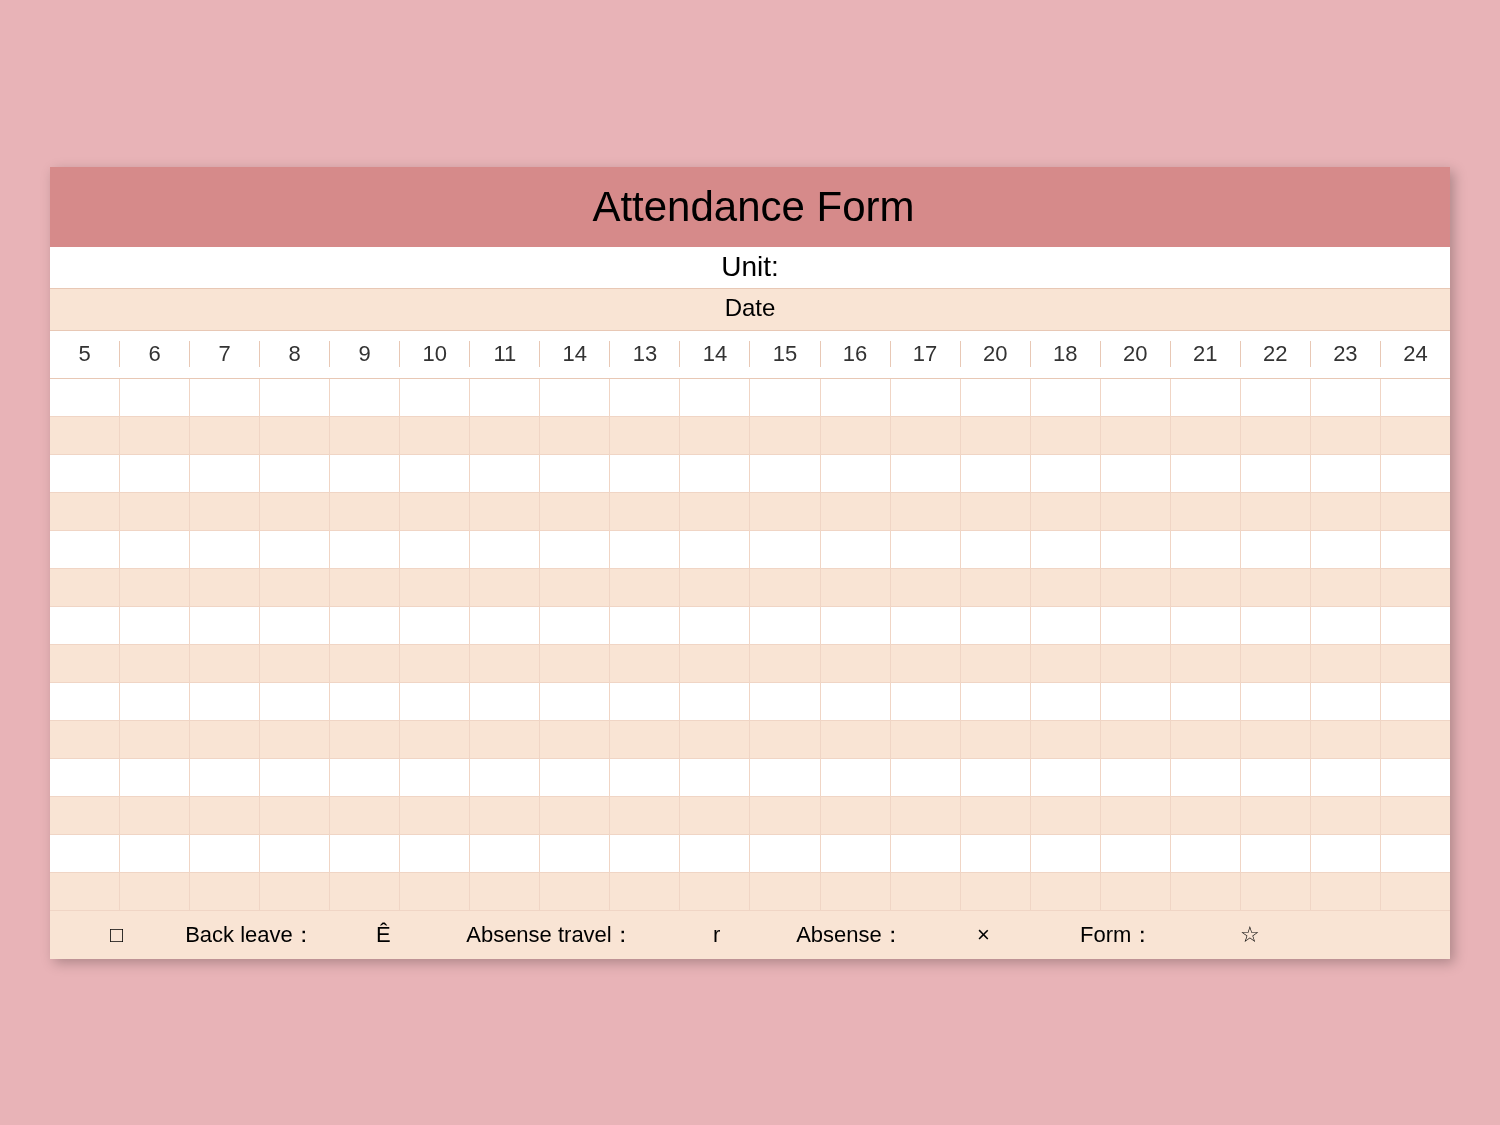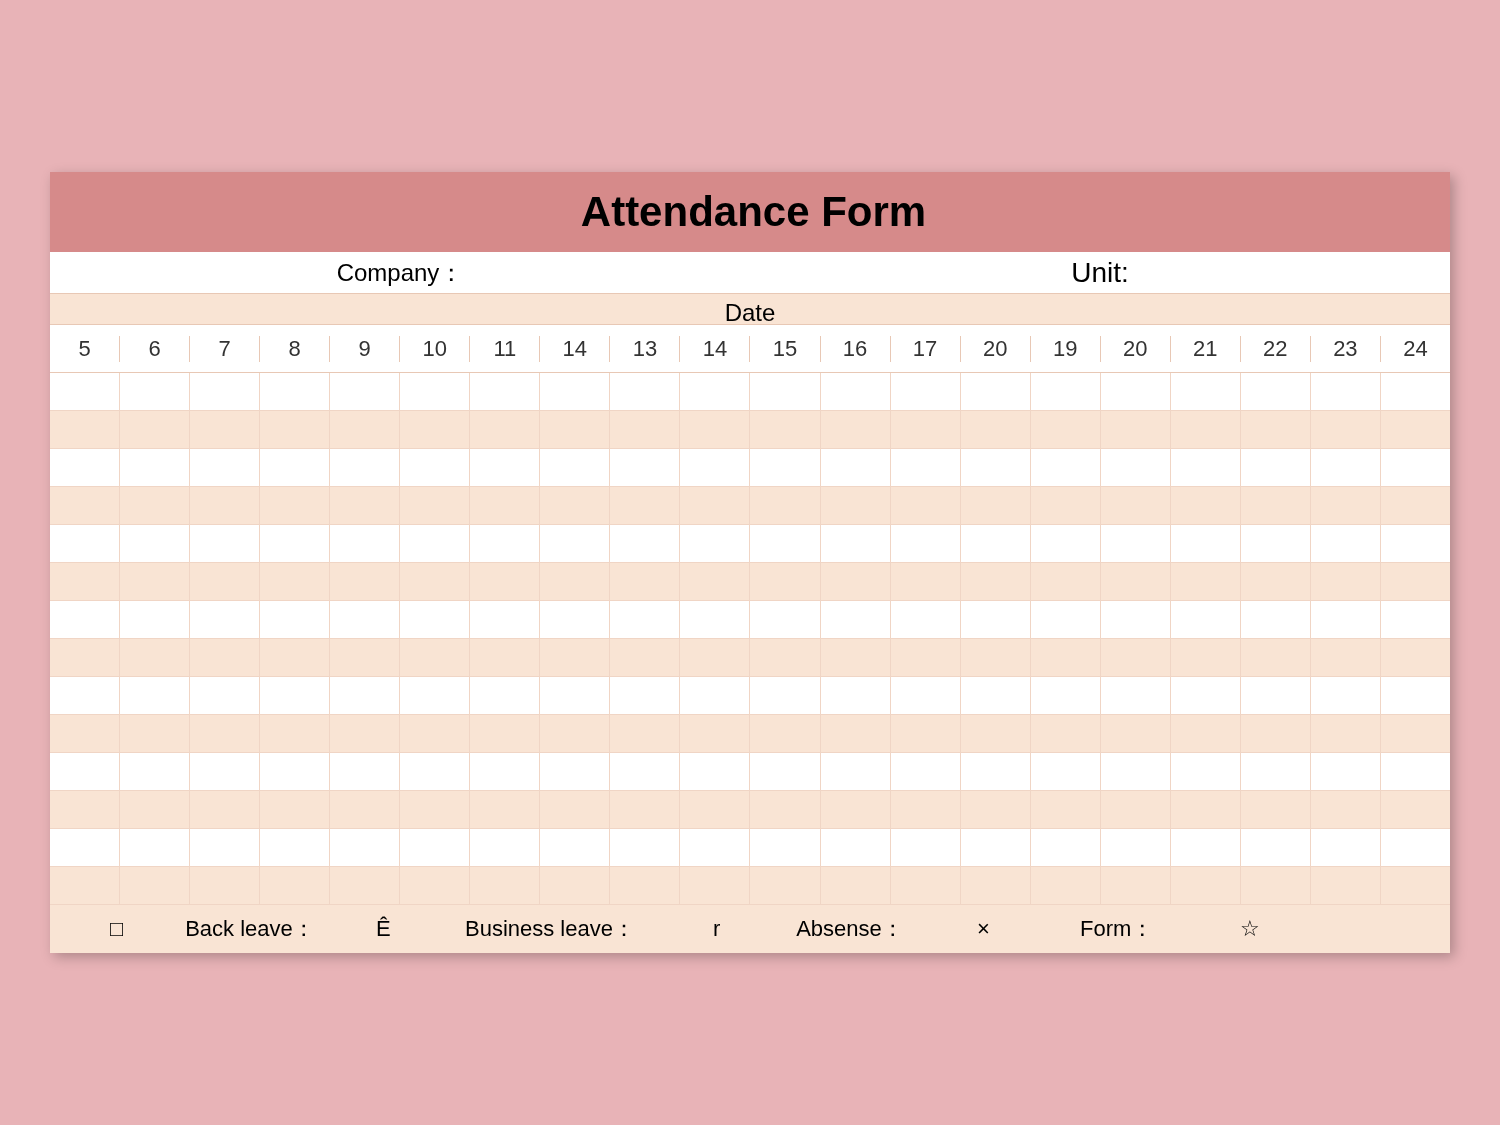--- a/index.html
+++ b/index.html
@@ -21,21 +21,21 @@
       background-color: #ffffff;
       box-shadow: 4px 4px 12px rgba(0,0,0,0.25);
     }
     .title-bar {
       background-color: #d68a8a;
       text-align: center;
       padding: 16px 0;
     }
     .title-bar h1 {
       font-size: 42px;
-      font-weight: bold;
+      font-weight: normal;
       color: #000000;
       padding-left: 7px;
     }
     .info-row {
       display: flex;
       background-color: #ffffff;
       border-bottom: 1px solid #e8c8b5;
       height: 42px;
       align-items: center;
     }
@@ -47,21 +47,21 @@
     }
     .unit-cell {
       flex: 1;
       text-align: center;
       font-size: 28px;
       color: #000000;
     }
     .date-row {
       background-color: #f9e4d4;
       text-align: center;
-      height: 31px;
+      height: 42px;
       line-height: 38px;
       font-size: 24px;
       color: #000000;
       border-bottom: 1px solid #e8c8b5;
     }
     .days-row {
       display: flex;
       height: 48px;
       align-items: center;
       background-color: #ffffff;
@@ -112,42 +112,41 @@
 </head>
 <body>
 
 <div class="form-container">
 
   <div class="title-bar">
     <h1>Attendance Form</h1>
   </div>
 
   <div class="info-row">
-    <div class="company-cell">Company：</div>
     <div class="unit-cell">Unit:</div>
   </div>
 
   <div class="date-row">Date</div>
 
   <div class="days-row" id="days-row">
       <div class="day-header">5</div>
       <div class="day-header">6</div>
       <div class="day-header">7</div>
       <div class="day-header">8</div>
       <div class="day-header">9</div>
       <div class="day-header">10</div>
       <div class="day-header">11</div>
       <div class="day-header">14</div>
       <div class="day-header">13</div>
       <div class="day-header">14</div>
       <div class="day-header">15</div>
       <div class="day-header">16</div>
       <div class="day-header">17</div>
       <div class="day-header">20</div>
-      <div class="day-header">19</div>
+      <div class="day-header">18</div>
       <div class="day-header">20</div>
       <div class="day-header">21</div>
       <div class="day-header">22</div>
       <div class="day-header">23</div>
       <div class="day-header">24</div>
     </div>
 
   <div id="data-rows">
       <div class="data-row odd">
         <div class="data-cell"></div>
@@ -456,21 +455,21 @@
         <div class="data-cell"></div>
         <div class="data-cell"></div>
         <div class="data-cell"></div>
       </div>
     </div>
 
   <div class="legend-row">
     <div class="legend-item">□</div>
     <div class="legend-item">Back leave：</div>
     <div class="legend-item">Ê</div>
-    <div class="legend-item" style="flex:1.5">Business leave：</div>
+    <div class="legend-item" style="flex:1.5">Absense travel：</div>
     <div class="legend-item">r</div>
     <div class="legend-item">Absense：</div>
     <div class="legend-item">×</div>
     <div class="legend-item">Form：</div>
     <div class="legend-item">☆</div>
     <div class="legend-item"></div>
   </div>
 
 </div>
 

